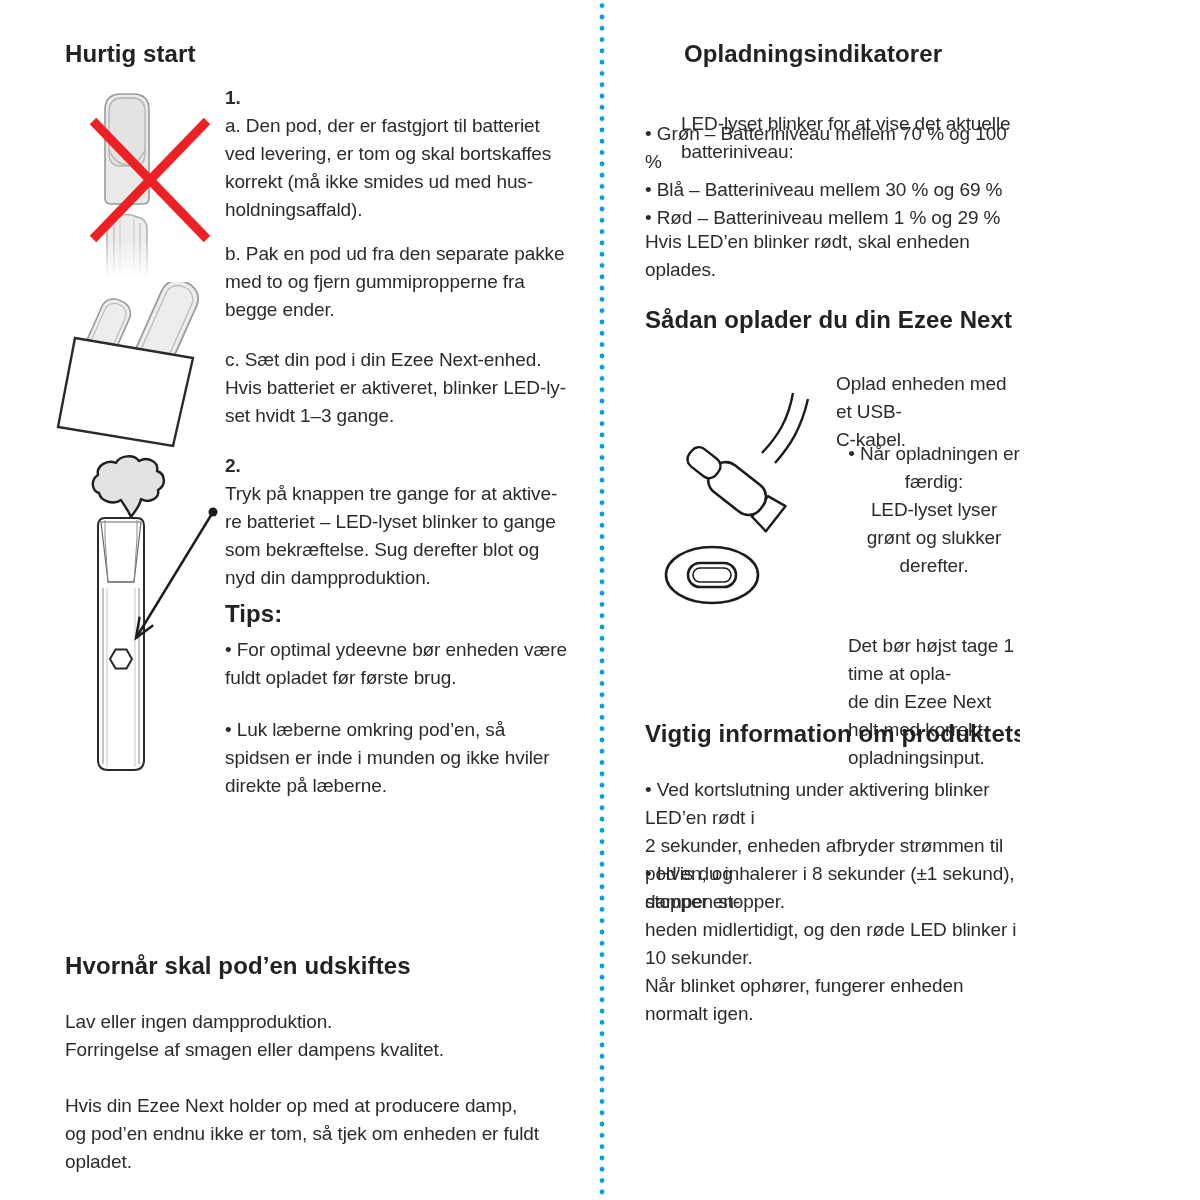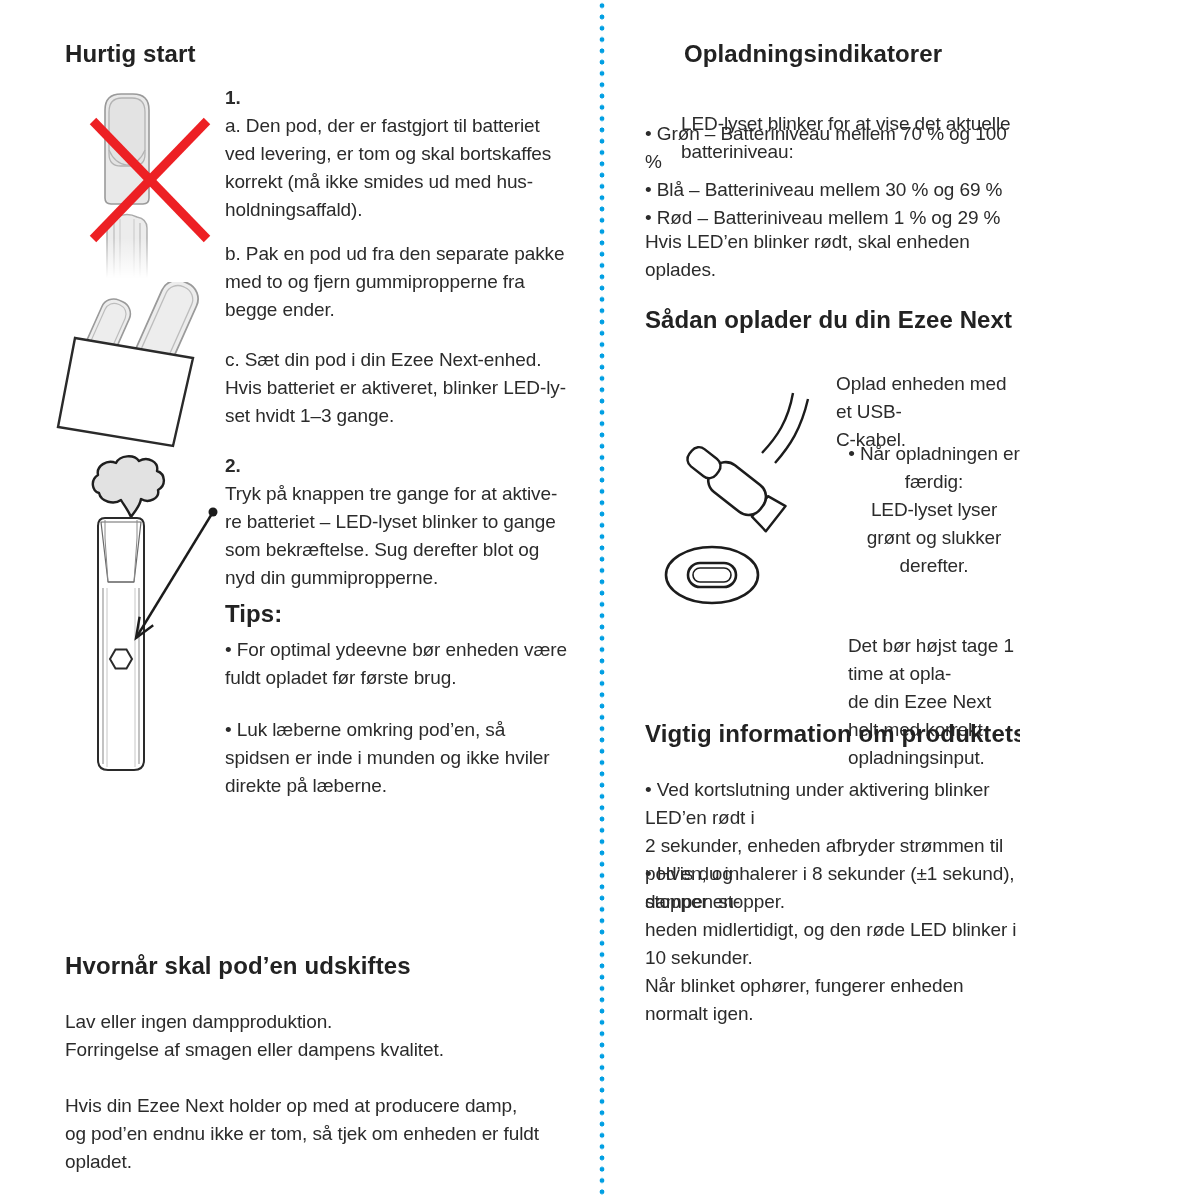--- a/index.html
+++ b/index.html
@@ -123,21 +123,21 @@
   <div class="p" style="left:225px;top:240px;">b. Pak en pod ud fra den separate pakke
 med to og fjern gummipropperne fra
 begge ender.</div>
   <div class="p" style="left:225px;top:346px;">c. Sæt din pod i din Ezee Next-enhed.
 Hvis batteriet er aktiveret, blinker LED-ly-
 set hvidt 1–3 gange.</div>
   <div class="p b" style="left:225px;top:452px;">2.</div>
   <div class="p" style="left:225px;top:480px;">Tryk på knappen tre gange for at aktive-
 re batteriet – LED-lyset blinker to gange
 som bekræftelse. Sug derefter blot og
-nyd din gummipropperne.</div>
+nyd din dampproduktion.</div>
   <div class="h" style="left:225px;top:600px;">Tips:</div>
   <div class="p" style="left:225px;top:636px;">• For optimal ydeevne bør enheden være
 fuldt opladet før første brug.</div>
   <div class="p" style="left:225px;top:716px;">• Luk læberne omkring pod’en, så
 spidsen er inde i munden og ikke hviler
 direkte på læberne.</div>
 
   <div class="h" style="left:65px;top:952px;">Hvornår skal pod’en udskiftes</div>
   <div class="p" style="left:65px;top:1008px;">Lav eller ingen dampproduktion.
 Forringelse af smagen eller dampens kvalitet.</div>

